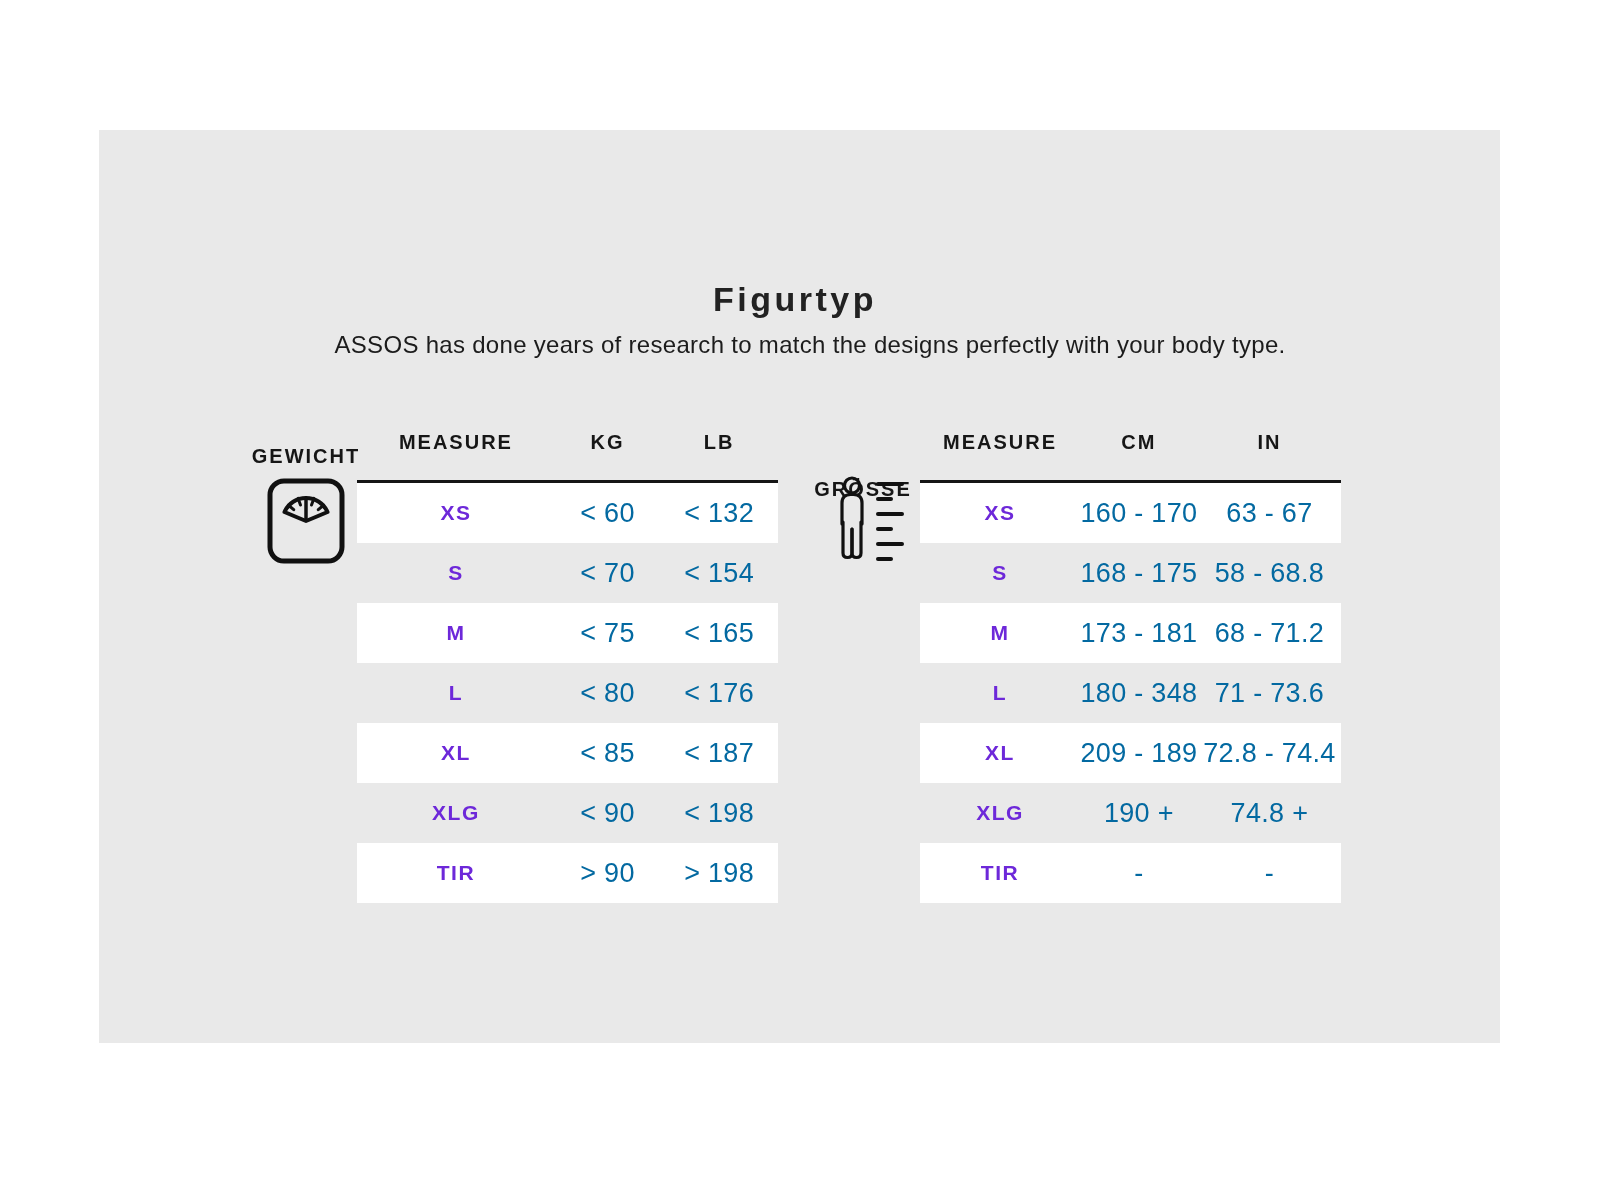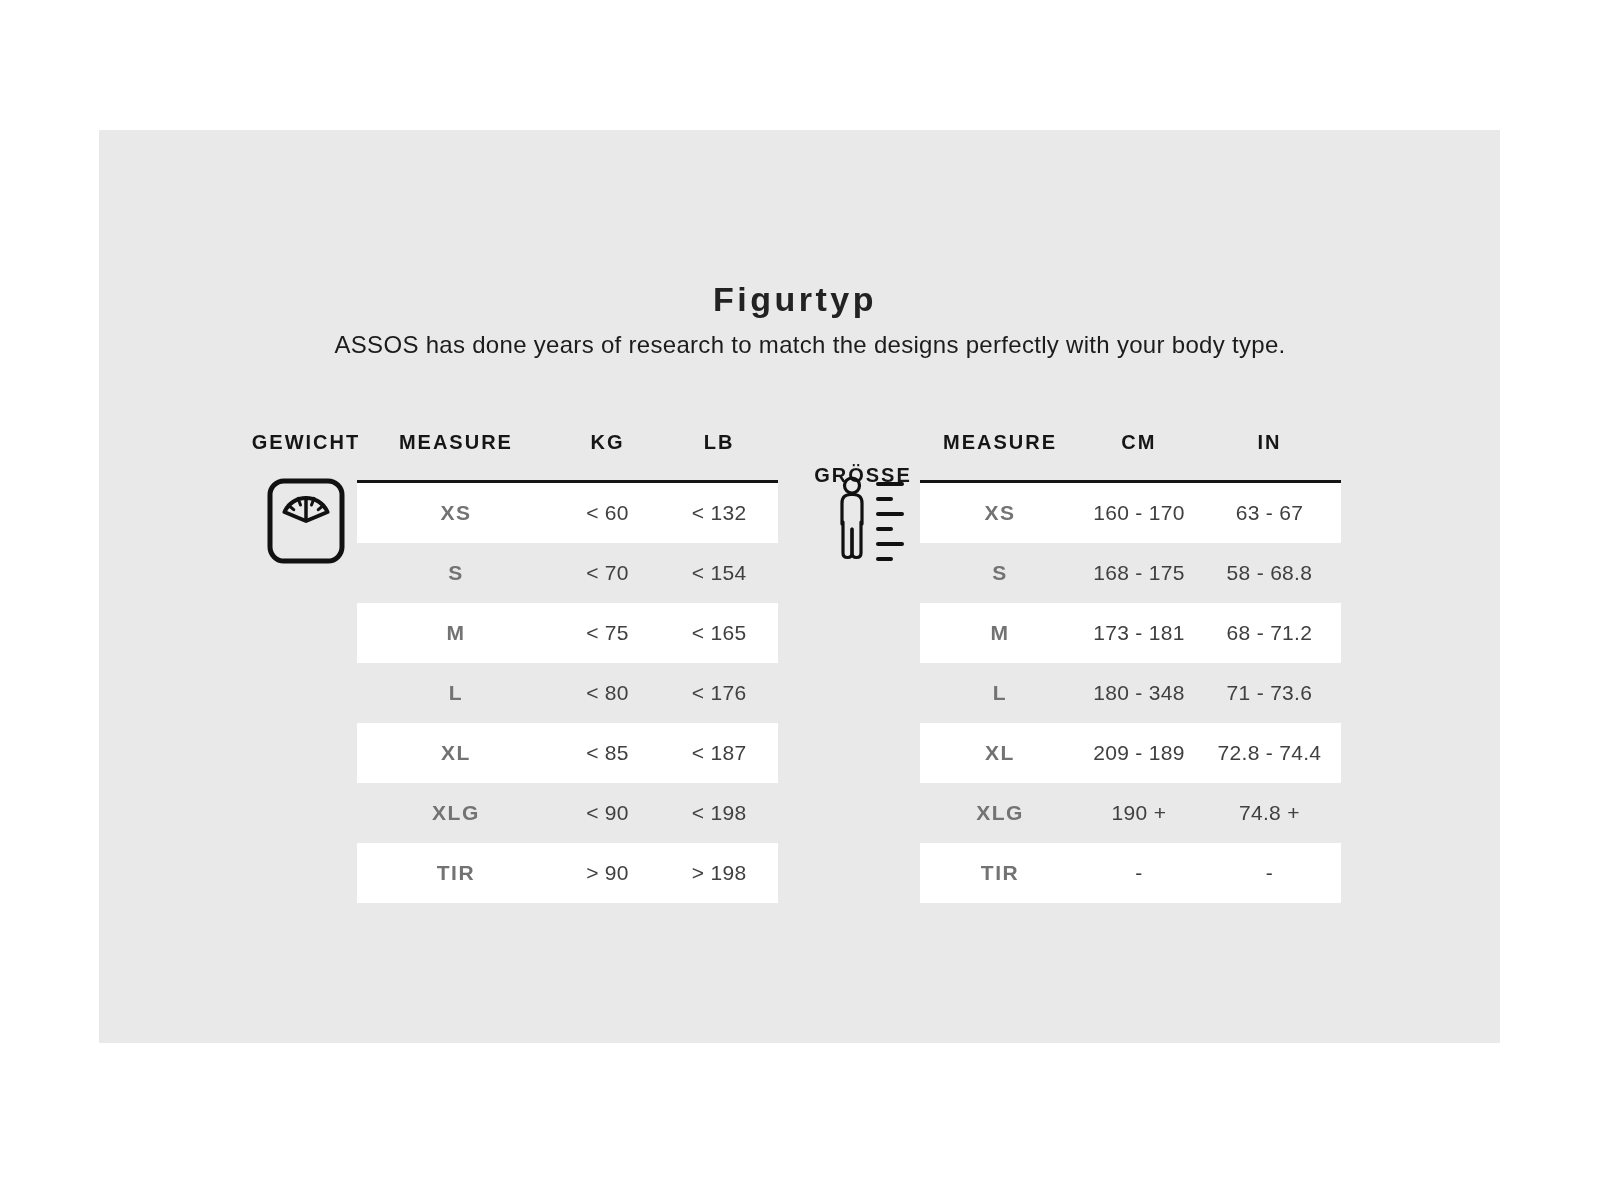--- a/index.html
+++ b/index.html
@@ -43,21 +43,21 @@
 
   .group-label, .col-headers .col {
     font-size: 20px;
     font-weight: bold;
     letter-spacing: 2px;
     line-height: 34px;
     text-align: center;
     color: #161616;
     white-space: nowrap;
   }
-  .group-label { top: 295px; width: 160px; height: 34px; }
+  .group-label { top: 309px; width: 160px; height: 34px; }
   .group-label.weight { left: 127px; }
   .group-label.height { left: 684px; margin-top: 33px; }
 
   .col-headers { top: 295px; width: 421px; height: 34px; display: grid; }
   .col-headers .col { position: static; }
   .table-weight-cols { left: 258px; grid-template-columns: 47% 25% 28%; }
   .table-height-cols { left: 821px; grid-template-columns: 38% 28% 34%; }
 
   .topline {
     top: 350px; width: 421px; height: 3px;
@@ -80,26 +80,26 @@
   .row.hl { background: var(--row-hl, #ffffff); }
   .cell {
     position: static;
     text-align: center;
     white-space: nowrap;
   }
   .cell.size-label {
     font-size: 21px;
     font-weight: bold;
     letter-spacing: 1.5px;
-    color: #737373;
+    color: #6d28d9;
   }
   .cell.value {
-    font-size: 21px;
+    font-size: 27px;
     letter-spacing: 0.3px;
-    color: #404040;
+    color: #0369a1;
   }
 
   .icon-box { display: block; }
   .icon-scale { left: 168px; top: 348px; width: 78px; height: 86px; }
   .icon-person { left: 737px; top: 346px; width: 68px; height: 88px; }
   .icon-box svg { position: static; width: 100%; height: 100%; display: block; }
 </style>
 </head>
 <body>
 

